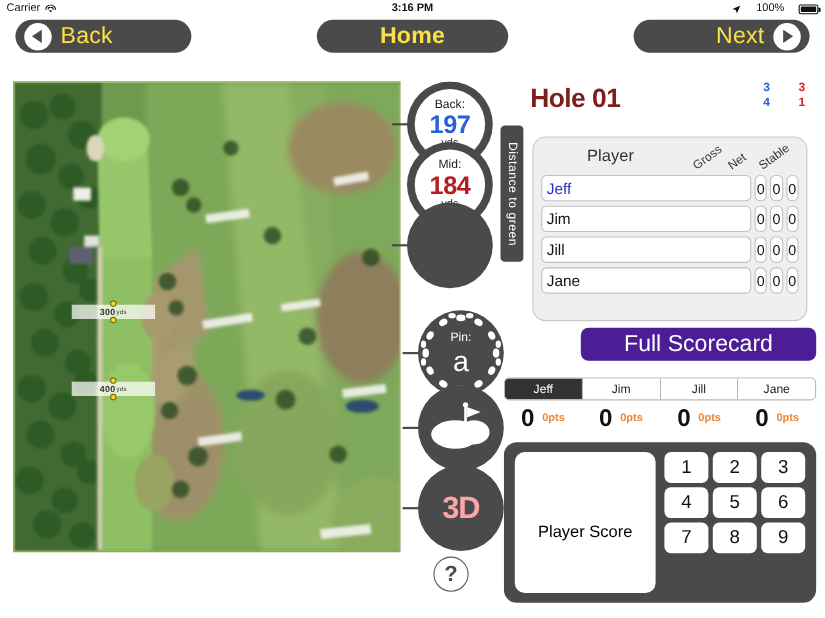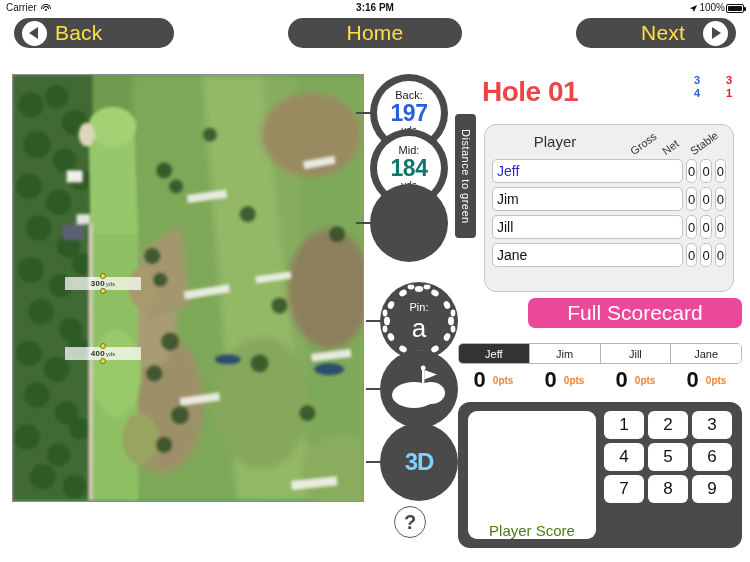--- a/index.html
+++ b/index.html
@@ -12,51 +12,51 @@
   #app { position:relative; width:750px; height:562px; background:#fff; }
 
   
   .statusbar {
     position:absolute; left:0; top:0; width:750px; height:16px;
     background:#ffffff; color:#111;
     font-size:10px; line-height:16px;
   }
   .sb-left { position:absolute; left:6px; top:0; display:flex; align-items:center; gap:4px; height:16px;}
   .sb-center { position:absolute; left:0; top:0; width:750px; text-align:center; font-size:10px; font-weight:bold; line-height:16px;}
-  .sb-right { position:absolute; right:6px; top:0; display:flex; align-items:center; gap:1px; height:16px; font-size:10px;}
+  .sb-right { position:absolute; right:6px; top:0; display:flex; align-items:center; gap:13px; height:16px; font-size:10px;}
   .wifi-icon { display:inline-block; width:10px; height:9px; position:relative; }
   .wifi-icon i { position:absolute; border:1.2px solid #111; border-bottom:none; border-radius:50% 50% 0 0 / 100% 100% 0 0; left:50%; transform:translateX(-50%);}
   .wifi-icon i:nth-child(1){ width:10px; height:5px; top:0;}
   .wifi-icon i:nth-child(2){ width:6px; height:3px; top:2.5px;}
   .wifi-icon i:nth-child(3){ width:2px; height:2px; top:5px; background:#111; border-radius:50%; border:none;}
   .loc-icon { width:9px; height:9px; }
   .bat { width:18px; height:9px; border:1px solid #111; border-radius:2px; position:relative; }
   .bat::after { content:""; position:absolute; right:-3px; top:2.5px; width:2px; height:4px; background:#111; border-radius:0 1px 1px 0;}
   .bat i { position:absolute; left:1px; top:1px; bottom:1px; width:14px; background:#111; border-radius:1px;}
 
   
   .navbar { position:absolute; left:0; top:16px; width:750px; height:34px; background:#ffffff; }
   .pill {
     position:absolute; background:#4a4a4a; border-radius:17px;
     height:30px; display:flex; align-items:center; justify-content:center;
     color:#fde047; cursor:pointer; user-select:none;
   }
   .pill span.label { font-size:21px; letter-spacing:.2px; }
   #back-btn { left:14px; top:2px; width:160px; padding-left:8px; gap:8px; justify-content:flex-start;}
-  #home-btn { left:288px; top:2px; width:174px; }
-  #next-btn { right:14px; top:2px; width:160px; padding-right:8px; gap:18px; justify-content:flex-end;}
+  #home-btn { left:288px; top:2px; width:174px;font-weight:bold; }
+  #next-btn { right:14px; top:2px; width:160px; padding-right:8px; gap:8px; justify-content:flex-end;}
   .circ-arrow { width:25px; height:25px; border-radius:50%; background:#fff; display:flex; align-items:center; justify-content:center; flex:0 0 auto;}
   .tri { width:0; height:0; border-top:6px solid transparent; border-bottom:6px solid transparent;}
   .tri.left { border-right:9px solid #4a4a4a; margin-right:2px;}
   .tri.right { border-left:9px solid #4a4a4a; margin-left:2px;}
 
   
   .map {
     position:absolute; left:12px; top:74px; width:352px; height:428px;
-    border:1px solid #8d8d8d; overflow:hidden; background:#3b82f6;
+    border:1px solid #8d8d8d; overflow:hidden; background:#bef264;
   }
   .map-canvas { position:absolute; inset:0; }
   .yardline {
     position:absolute; left:52px; width:76px; height:13px;
     background:rgba(255,255,255,.72);
     display:flex; align-items:center; justify-content:center;
     font-size:8px; color:#2f2f2f; font-weight:bold; letter-spacing:.3px;
   }
   .yardline small { font-size:5.5px; font-weight:normal; margin-left:1px;}
   .yardline::before, .yardline::after {
@@ -101,41 +101,41 @@
     position:absolute; left:380px; width:78px; height:78px; border-radius:50%;
     background:#4a4a4a; cursor:pointer; display:flex; align-items:center; justify-content:center;
   }
   #pin-btn { top:282px; }
   #green-btn { top:350px; }
   #td-btn { top:423px; }
   .pin-face { position:relative; width:78px; height:78px; display:flex; flex-direction:column; align-items:center; justify-content:center; }
   .pin-face .pl { font-size:11px; color:#fff; line-height:1; margin-bottom:2px;}
   .pin-face .pv { font-size:26px; color:#fff; font-weight:normal; line-height:1;}
   .dimples { position:absolute; inset:0; }
-  .td-text { color:#7dd3fc; font-size:24px; font-weight:bold; letter-spacing:-1px; }
+  .td-text { color:#fca5a5; font-size:28px; font-weight:bold; letter-spacing:-1px; }
 
   
   .advert { position:absolute; left:12px; top:506px; width:352px; height:52px; }
   .ball {
     position:absolute; left:4px; top:4px; width:42px; height:42px; border-radius:50%;
     background:radial-gradient(circle at 34% 30%, #ffffff 0%, #ebebeb 35%, #c9c9c9 75%, #a9a9a9 100%);
   }
   .ball-sub { position:absolute; left:4px; top:45px; width:42px; text-align:center; font-size:3.4px; color:#8a8a8a; letter-spacing:.2px;}
   .ad-title { position:absolute; left:52px; top:8px; width:300px; text-align:center;
     font-family:"Liberation Serif", serif; font-size:17px; letter-spacing:.6px; color:#2a2a2a;}
   .ad-mail { position:absolute; left:52px; top:28px; width:300px; text-align:right; padding-right:6px; font-size:7.5px; color:#3a3a3a;}
   .ad-tel  { position:absolute; left:52px; top:38px; width:300px; text-align:right; padding-right:6px; font-size:7.5px; color:#3a3a3a;}
   .help-btn {
     position:absolute; left:394px; top:506px; width:32px; height:32px; border-radius:50%;
     border:1.6px solid #5a5a5a; color:#4a4a4a; font-size:20px; font-weight:bold;
     display:flex; align-items:center; justify-content:center; cursor:pointer; background:#fff;
   }
 
   
-  .hole-title { position:absolute; left:482px; top:76px; font-size:28px; font-weight:bold; color:#ef4444; letter-spacing:-.5px;}
+  .hole-title { position:absolute; left:482px; top:76px; font-size:24px; font-weight:bold; color:#7f1d1d; letter-spacing:-.5px;}
   .parbox { position:absolute; right:10px; top:74px; width:54px; display:grid; grid-template-columns:1fr 1fr; gap:0 10px; text-align:center;}
   .parbox div { font-size:11px; font-weight:bold; line-height:13px;}
   .pb-blue { color:#2b5fd9; }
   .pb-red  { color:#e02020; }
 
   .card {
     position:absolute; left:484px; top:124px; width:250px; height:168px;
     background:#efefef; border:1px solid #c7c7c7; border-radius:12px;
   }
   .card-head { position:relative; height:34px; }
@@ -150,21 +150,21 @@
     flex:1 1 auto; height:24px; background:#fff; border:1px solid #c2c2c2; border-radius:5px;
     font-size:14px; padding:0 4px; color:#111; font-family:"Liberation Sans", sans-serif;
   }
   .name-in.sel { color:#2a2ad0; }
   .numcell {
     width:26px; height:24px; background:#fff; border:1px solid #c2c2c2; border-radius:5px;
     display:flex; align-items:center; justify-content:center; font-size:13px; color:#111;
   }
   .full-sc {
     position:absolute; left:528px; top:298px; width:214px; height:30px;
-    background:#ec4899; border-radius:7px; color:#fff; font-size:21px;
+    background:#4c1d95; border-radius:7px; color:#fff; font-size:21px;
     display:flex; align-items:center; justify-content:center; cursor:pointer;
   }
 
   .tabs { position:absolute; left:458px; top:343px; width:284px; height:21px;
     display:flex; border:1px solid #b5b5b5; border-radius:5px; overflow:hidden; background:#fff;}
   .tab { flex:1 1 0; display:flex; align-items:center; justify-content:center;
     font-size:11px; color:#222; border-right:1px solid #b5b5b5; cursor:pointer; background:#fff;}
   .tab:last-child { border-right:none; }
   .tab.active { background:#333; color:#fff; }
 
@@ -172,22 +172,22 @@
   .ptsitem { flex:1 1 0; display:flex; align-items:center; justify-content:center; gap:7px;}
   .ptsitem .sc { font-size:22px; font-weight:bold; color:#111; line-height:1;}
   .ptsitem .pt { font-size:10px; font-weight:bold; color:#e8883a;}
 
   .keypad {
     position:absolute; left:458px; top:402px; width:284px; height:146px;
     background:#4a4a4a; border-radius:12px;
   }
   .pscore {
     position:absolute; left:10px; top:9px; width:128px; height:128px;
-    background:#fff; border-radius:9px; font-size:15px; color:#4d7c0f;
-    display:flex; align-items:flex-end; justify-content:center; padding-top:17px;
+    background:#fff; border-radius:9px; font-size:15px; color:#000000;
+    display:flex; align-items:center; justify-content:center; padding-top:17px;
   }
   .keys { position:absolute; left:146px; top:9px; width:128px; height:128px;
     display:grid; grid-template-columns:repeat(3,1fr); grid-template-rows:repeat(3,28px) 30px; gap:4px;}
   .key { background:#fff; border-radius:6px; display:flex; align-items:center; justify-content:center;
     font-size:17px; color:#111; cursor:pointer;}
   .key.wide { grid-column:1 / span 3; font-size:17px; }
 </style>
 </head>
 <body>
 
@@ -357,21 +357,21 @@
       <span class="tick"></span>
       <div class="inner">
         <span class="lbl">Back:</span>
         <span class="val" style="color:#2b5fd9">197</span>
         <span class="unit">yds</span>
       </div>
     </div>
     <div class="dist-circle" id="dist-mid">
       <div class="inner">
         <span class="lbl">Mid:</span>
-        <span class="val" style="color:#0f766e">184</span>
+        <span class="val" style="color:#b91c1c">184</span>
         <span class="unit">yds</span>
       </div>
     </div>
     <div class="dist-circle" id="dist-front">
       <span class="tick"></span>
     </div>
     <div class="d2g">
       <span>Distance to green</span>
     </div>
   </div>

